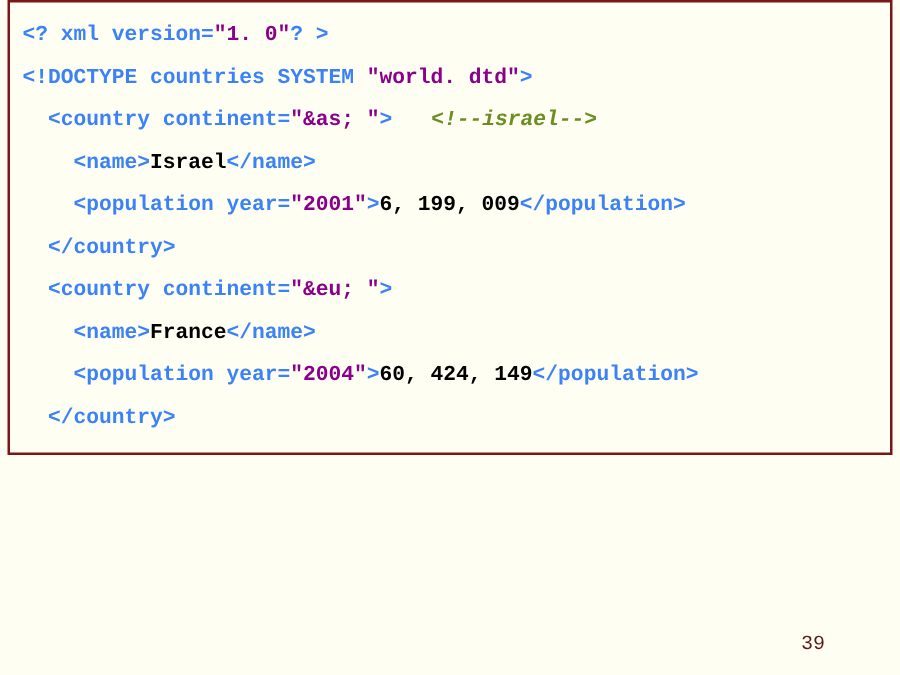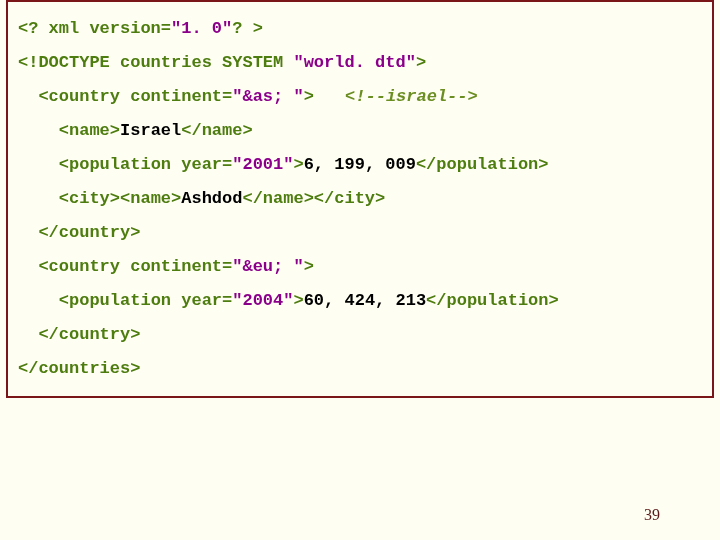--- a/index.html
+++ b/index.html
@@ -24,30 +24,30 @@
     background: #fffef2;
     padding: 10px 8px 10px 8px;
     box-sizing: border-box;
     width: 100%;
   }
   .line {
     white-space: pre;
     line-height: 2.0;
     padding-left: 2px;
   }
-  .tag   { color: #4d7c0f; margin-top: 36px; }       
+  .tag   { color: #3b82f6; margin-top: 36px; }       
   .attr  { color: #8b008b; }       
   .txt   { color: #000000; }       
   .cmt   { color: #6b8e23; font-style: italic; margin-left: 21px; } 
   .pagenum {
     position: absolute;
     bottom: 16px;
     right: 60px;
     color: #5a1a1a;
-    font-family: Liberation Serif, serif;
+    font-family: Liberation Mono, monospace;
     font-size: 16px;
     font-weight: normal;
   }
 </style>
 </head>
 <body>
 
 <div class="slide">
   <div class="code-box">
 
@@ -56,28 +56,27 @@
     <div class="line"><span class="tag">&lt;!DOCTYPE countries SYSTEM </span><span class="attr">"world. dtd"</span><span class="tag">&gt;</span></div>
 
 
     <div class="line"><span class="tag">  </span><span class="tag">&lt;country continent=</span><span class="attr">"&amp;as; "</span><span class="tag">&gt; </span><span class="cmt">&lt;!--israel--&gt;</span></div>
 
     <div class="line"><span class="tag">    </span><span class="tag">&lt;name&gt;</span><span class="txt">Israel</span><span class="tag">&lt;/name&gt;</span></div>
 
     <div class="line"><span class="tag">    </span><span class="tag">&lt;population year=</span><span class="attr">"2001"</span><span class="tag">&gt;</span><span class="txt">6, 199, 009</span><span class="tag">&lt;/population&gt;</span></div>
 
 
-    <div class="line"><span class="tag">    </span><span class="tag">&lt;city&gt;&lt;name&gt;</span><span class="txt">Ashdod</span><span class="tag">&lt;/name&gt;&lt;/city&gt;</span></div>
 
     <div class="line"><span class="tag">  </span><span class="tag">&lt;/country&gt;</span></div>
 
     <div class="line"><span class="tag">  </span><span class="tag">&lt;country continent=</span><span class="attr">"&amp;eu; "</span><span class="tag">&gt;</span></div>
 
+    <div class="line"><span class="tag">    </span><span class="tag">&lt;name&gt;</span><span class="txt">France</span><span class="tag">&lt;/name&gt;</span></div>
 
-    <div class="line"><span class="tag">    </span><span class="tag">&lt;population year=</span><span class="attr">"2004"</span><span class="tag">&gt;</span><span class="txt">60, 424, 213</span><span class="tag">&lt;/population&gt;</span></div>
+    <div class="line"><span class="tag">    </span><span class="tag">&lt;population year=</span><span class="attr">"2004"</span><span class="tag">&gt;</span><span class="txt">60, 424, 149</span><span class="tag">&lt;/population&gt;</span></div>
 
     <div class="line"><span class="tag">  </span><span class="tag">&lt;/country&gt;</span></div>
 
-    <div class="line"><span class="tag">&lt;/countries&gt;</span></div>
 
   </div>
   <div class="pagenum">39</div>
 </div>
 
 </body></html>

